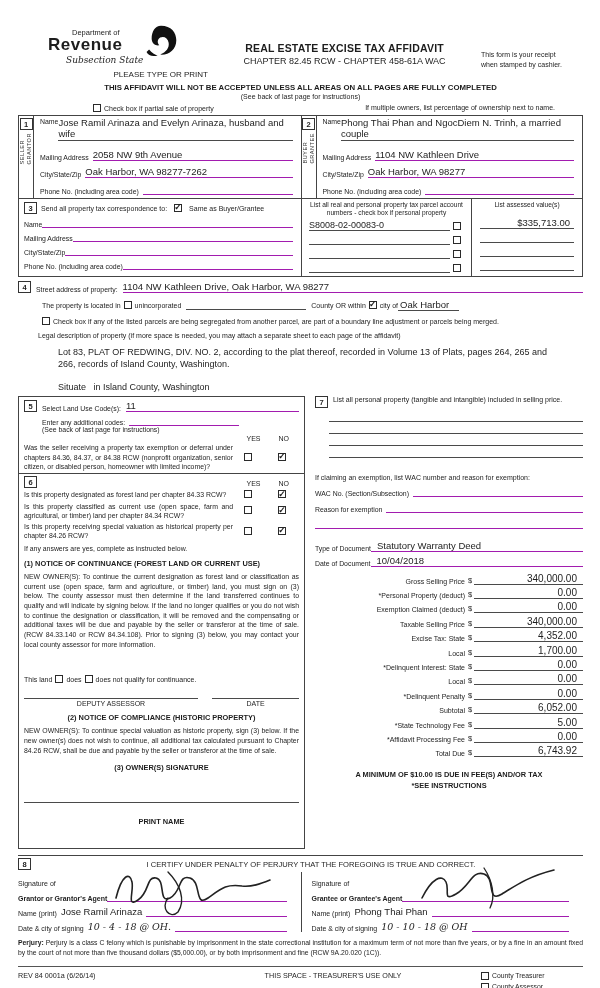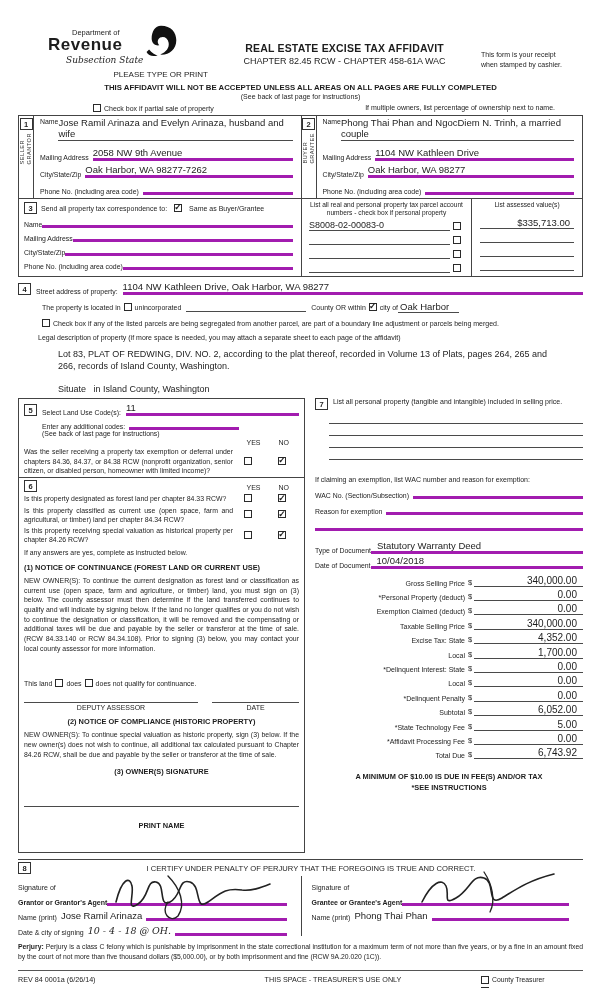--- a/index.html
+++ b/index.html
@@ -4,21 +4,21 @@
 <style>
   * { margin:0; padding:0; box-sizing:border-box; }
   html,body { background:#e8e8e8; }
   body { font-family:"Liberation Sans", sans-serif; color:#1d1d1d; }
   .page { position:relative; width:600px; height:988px; background:#fff; margin:0 auto; padding:28px 17px 0 18px; overflow:hidden; }
 
   
   .cb { display:inline-flex; flex:none; align-items:center; justify-content:center;
         width:8px; height:8px; border:1px solid #2a2a2a; font-size:9px; line-height:1;
         background:#fff; margin:0 3px 1px 3px; font-weight:bold; }
-  .ul { border-bottom:3px solid #a21caf; flex:1; min-height:10px; }
+  .ul { border-bottom:1px solid #a21caf; flex:1; min-height:10px; }
   .lbl { font-size:6.9px; color:#222; white-space:nowrap; }
   .val { font-size:9.5px; }
   .numbox { display:inline-flex; flex:none; align-items:center; justify-content:center;
             width:13px; height:12px; border:1px solid #333; font-size:7.5px; font-weight:bold; background:#fff; }
   .rowline { display:flex; align-items:flex-end; }
 
   
   .hdr { display:flex; }
   .logo { width:160px; position:relative;margin-left:30px; }
   .logo-dept { font-size:7.5px; margin-left:24px; }
@@ -546,20 +546,25 @@
           </div>
         <div class="srow">
             <span class="bold">Grantee or Grantee's Agent</span>
             <span class="ul"></span>
           </div>
         <div class="srow">
             <span>Name (print)</span>
             <span class="val">Phong Thai Phan</span>
             <span class="ul"></span>
           </div>
+        <div class="srow">
+            <span>Date &amp; city of signing</span>
+            <span class="val hand">10 - 10 - 18  @ OH</span>
+            <span class="ul"></span>
+          </div>
       </div>
     </div>
   </div>
 
   <div class="perjury">
     <b>Perjury:</b>
     <span>Perjury is a class C felony which is punishable by imprisonment in the state correctional institution for a maximum term of not more than five years, or by a fine in an amount fixed by the court of not more than five thousand dollars ($5,000.00), or by both imprisonment and fine (RCW 9A.20.020 (1C)).</span>
   </div>
 
   <div class="footrow" style="border-top:1px solid #555; padding-top:4px;">

